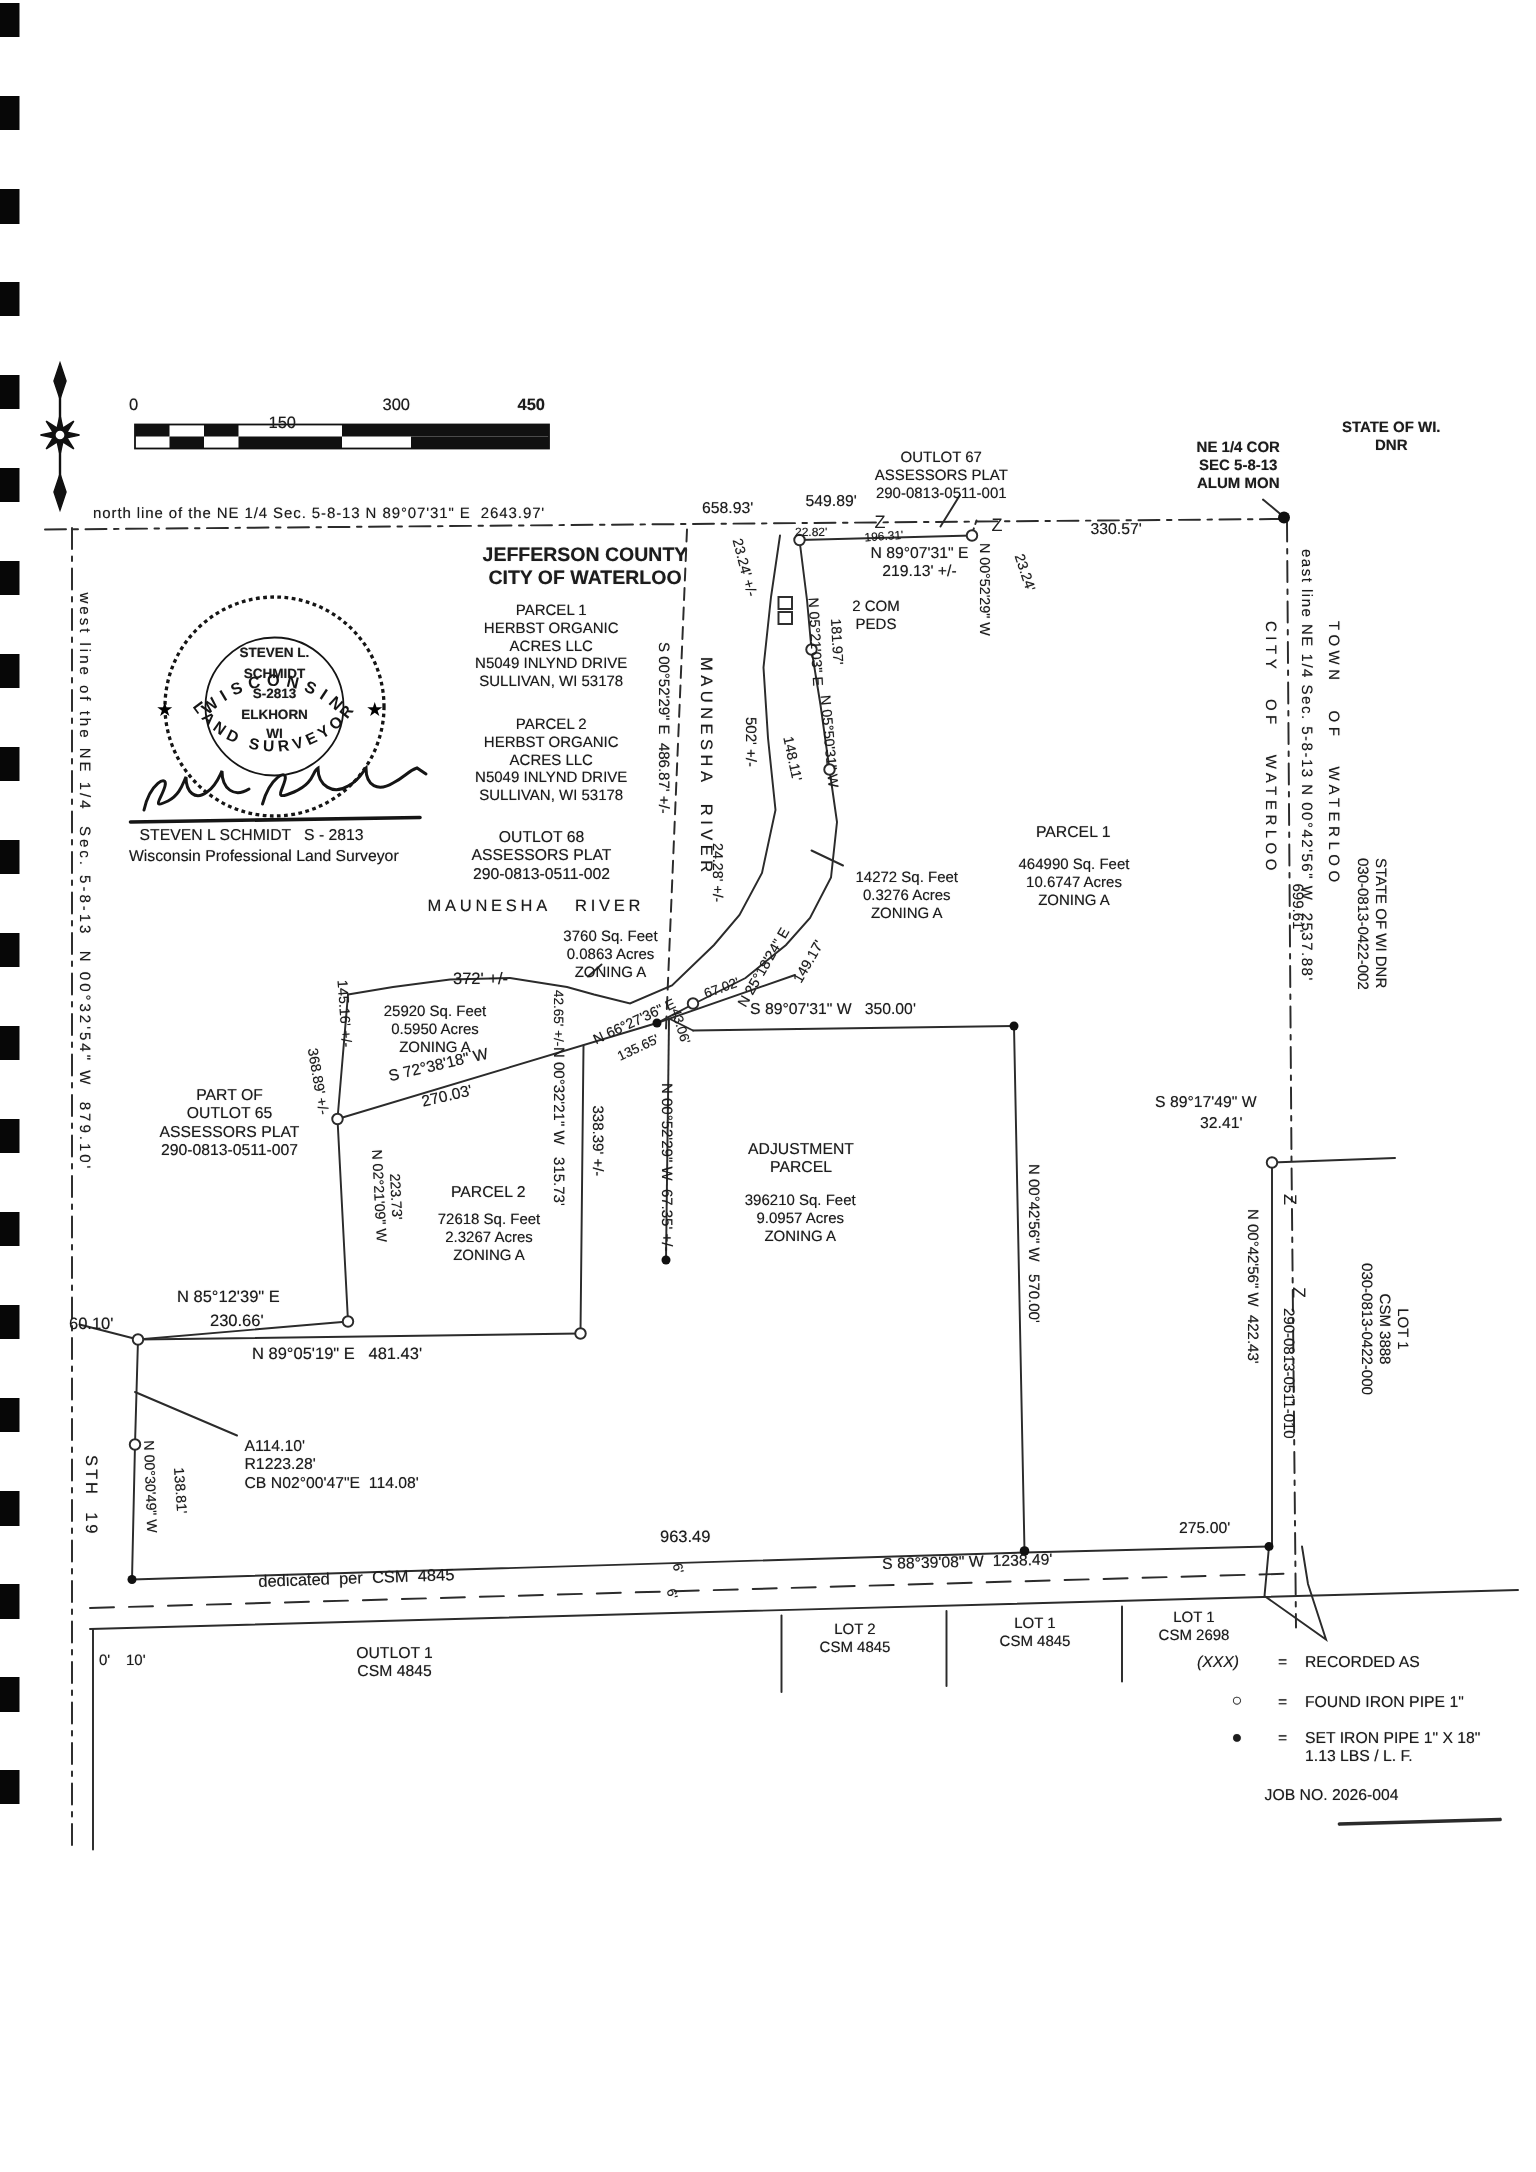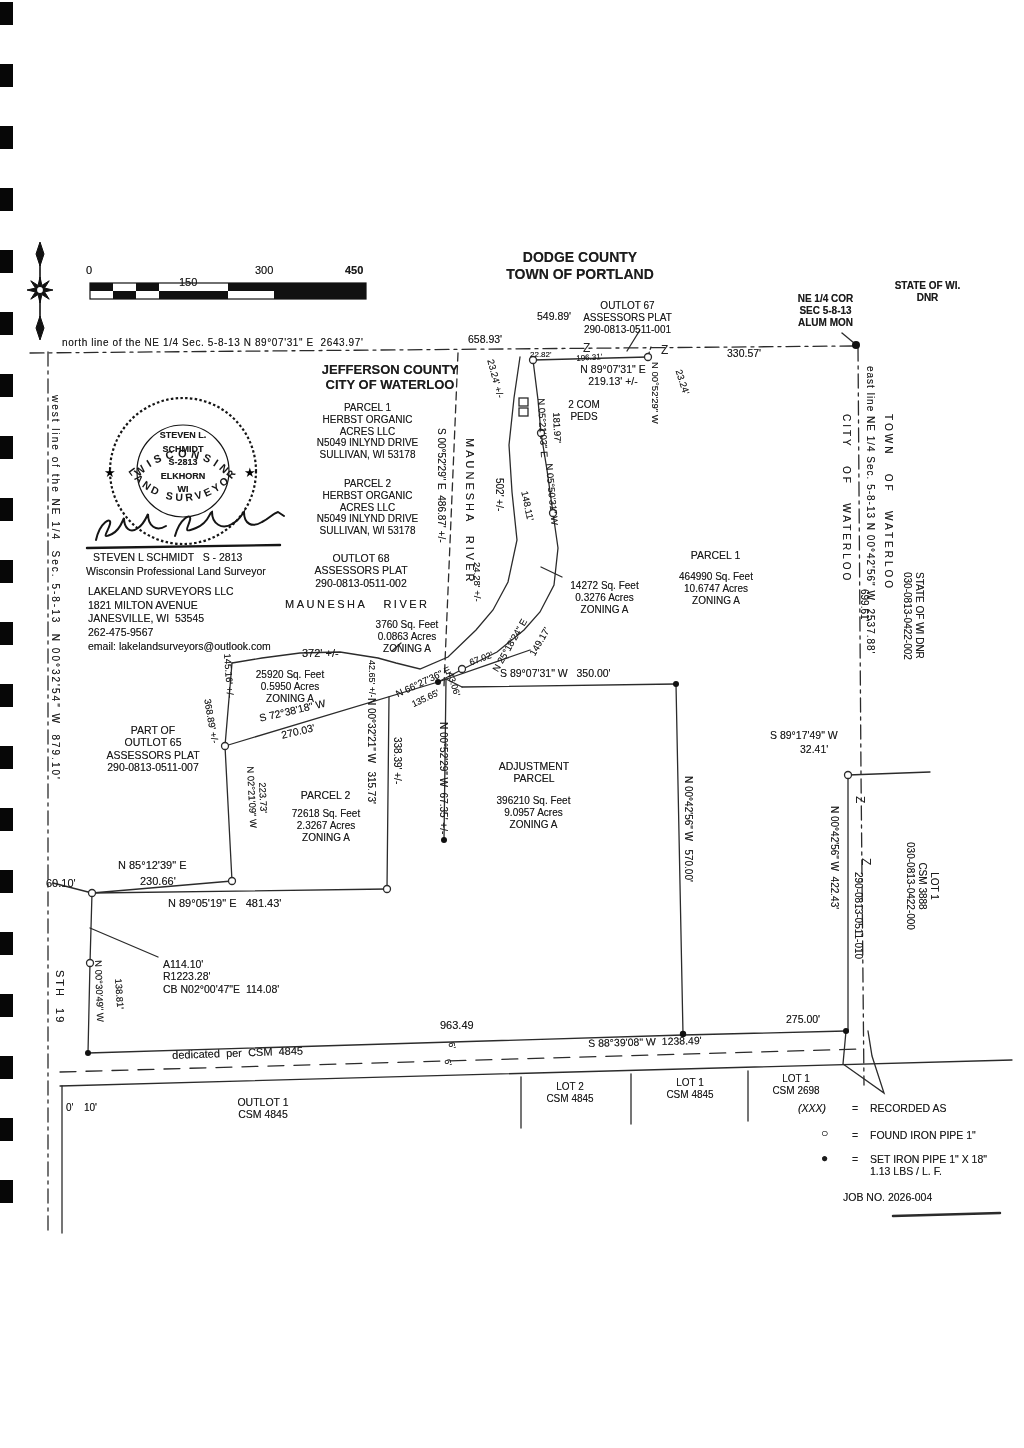--- a/index.html
+++ b/index.html
@@ -150,41 +150,39 @@
       <text x="244" y="477" font-size="13">★</text>
     </g>
 
     <g stroke="#151515" fill="none" stroke-width="2" stroke-linecap="round">
       <path d="M96,540 C100,522 112,516 110,524 C108,532 100,540 112,534 C120,530 122,522 124,518 C124,528 130,534 138,528 C144,524 146,518 148,514 C148,526 156,532 166,526"></path>
       <path d="M175,536 C180,518 192,512 190,520 C188,528 182,534 196,528 C210,522 208,514 212,512 C212,524 222,530 232,524 C240,520 242,514 244,512 C244,524 252,528 262,522 C270,518 272,514 278,512 L284,516"></path>
       <path d="M87,548 L280,545" stroke-width="2.4"></path>
     </g>
   </svg>
 
-  <div class="L ctr b f14" style="left:460px;top:249px;width:240px;">DODGE COUNTY
-TOWN OF PORTLAND</div>
   <div class="L ctr b f13" style="left:295px;top:362px;width:190px;">JEFFERSON COUNTY
 CITY OF WATERLOO</div>
   <div class="L ctr b" style="left:885px;top:280px;width:85px;">STATE OF WI.
 DNR</div>
   <div class="L ctr b" style="left:788px;top:293px;width:75px;">NE 1/4 COR
 SEC 5-8-13
 ALUM MON</div>
   <div class="L ctr" style="left:560px;top:300px;width:135px;">OUTLOT 67
 ASSESSORS PLAT
 290-0813-0511-001</div>
   <div class="L" style="left:62px;top:337px;letter-spacing:.6px;">north line of the NE 1/4 Sec. 5-8-13 N 89°07'31" E  2643.97'</div>
 
   <div class="L f11" style="left:86px;top:264px;">0</div>
   <div class="L f11" style="left:167px;top:276px;margin-left:12px;">150</div>
   <div class="L f11" style="left:255px;top:264px;">300</div>
   <div class="L f11" style="left:345px;top:264px;font-weight:bold;">450</div>
 
   <div class="L f105" style="left:468px;top:333px;">658.93'</div>
-  <div class="L f105" style="left:537px;top:310px;text-align:right;">549.89'</div>
+  <div class="L f105" style="left:537px;top:328px;text-align:right;">549.89'</div>
   <div class="L f8" style="left:530px;top:350px;">22.82'</div>
   <div class="L f8" style="left:576px;top:354px;transform:rotate(-4deg);">196.31'</div>
   <div class="L f105" style="left:727px;top:347px;">330.57'</div>
   <div class="L ctr f105" style="left:548px;top:363px;width:130px;">N 89°07'31" E
 219.13' +/-</div>
   <div class="L ctr" style="left:560px;top:399px;width:48px;">2 COM
 PEDS</div>
   <div class="L R90 f95" style="left:661px;top:362px;">N 00°52'29" W</div>
   <div class="L f95" style="left:684px;top:368px;transform:rotate(72deg);">23.24'</div>
 
@@ -317,19 +315,14 @@
 1.13 LBS / L. F.</div>
   <div class="L f105" style="left:843px;top:1191px;">JOB NO. 2026-004</div>
 
   <div class="L ctr b f9" style="left:143px;top:429px;width:80px;line-height:1.5;">STEVEN L.
 SCHMIDT
 S-2813
 ELKHORN
 WI</div>
   <div class="L f105" style="left:93px;top:551px;">STEVEN L SCHMIDT   S - 2813</div>
   <div class="L f105" style="left:86px;top:565px;">Wisconsin Professional Land Surveyor</div>
-  <div class="L f105" style="left:88px;top:585px;line-height:1.3;">LAKELAND SURVEYORS LLC
-1821 MILTON AVENUE
-JANESVILLE, WI  53545
-262-475-9567
-email: lakelandsurveyors@outlook.com</div>
 
 </div>
 
 </body></html>

